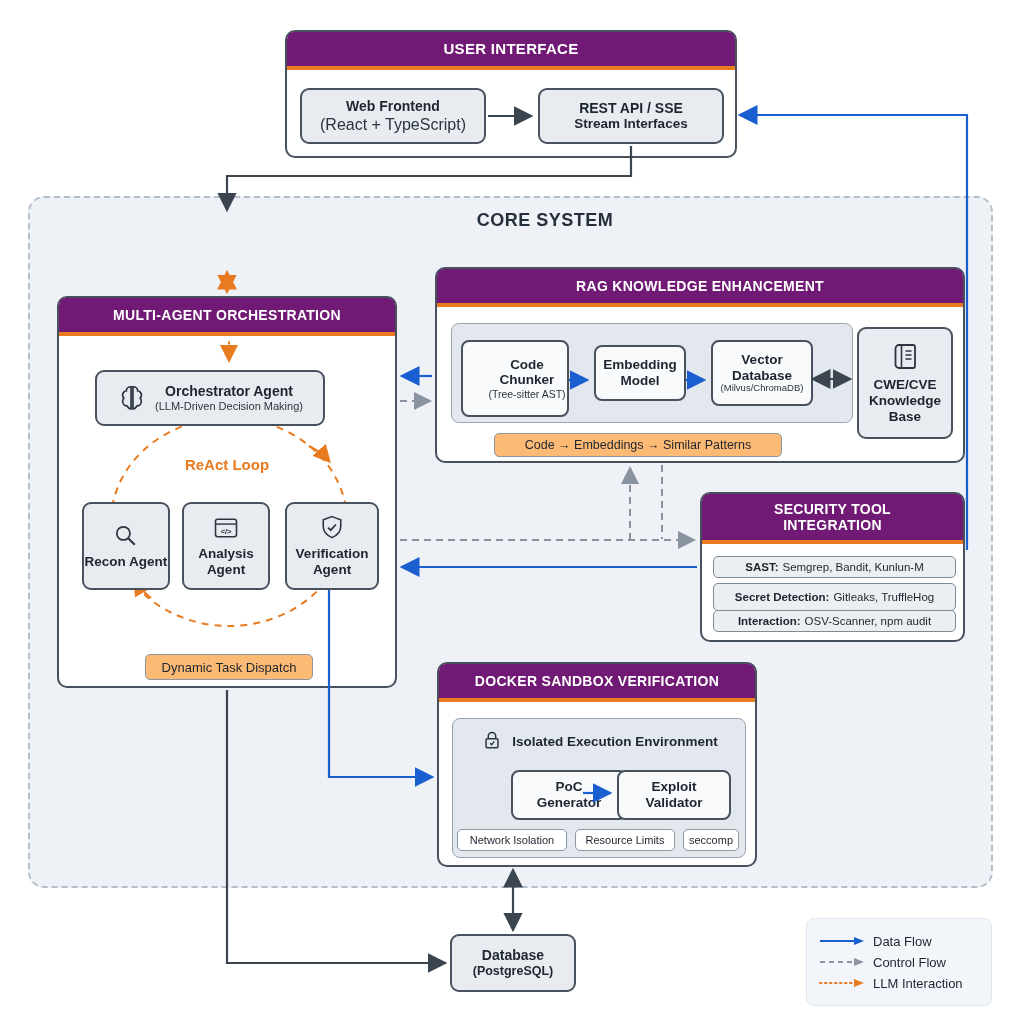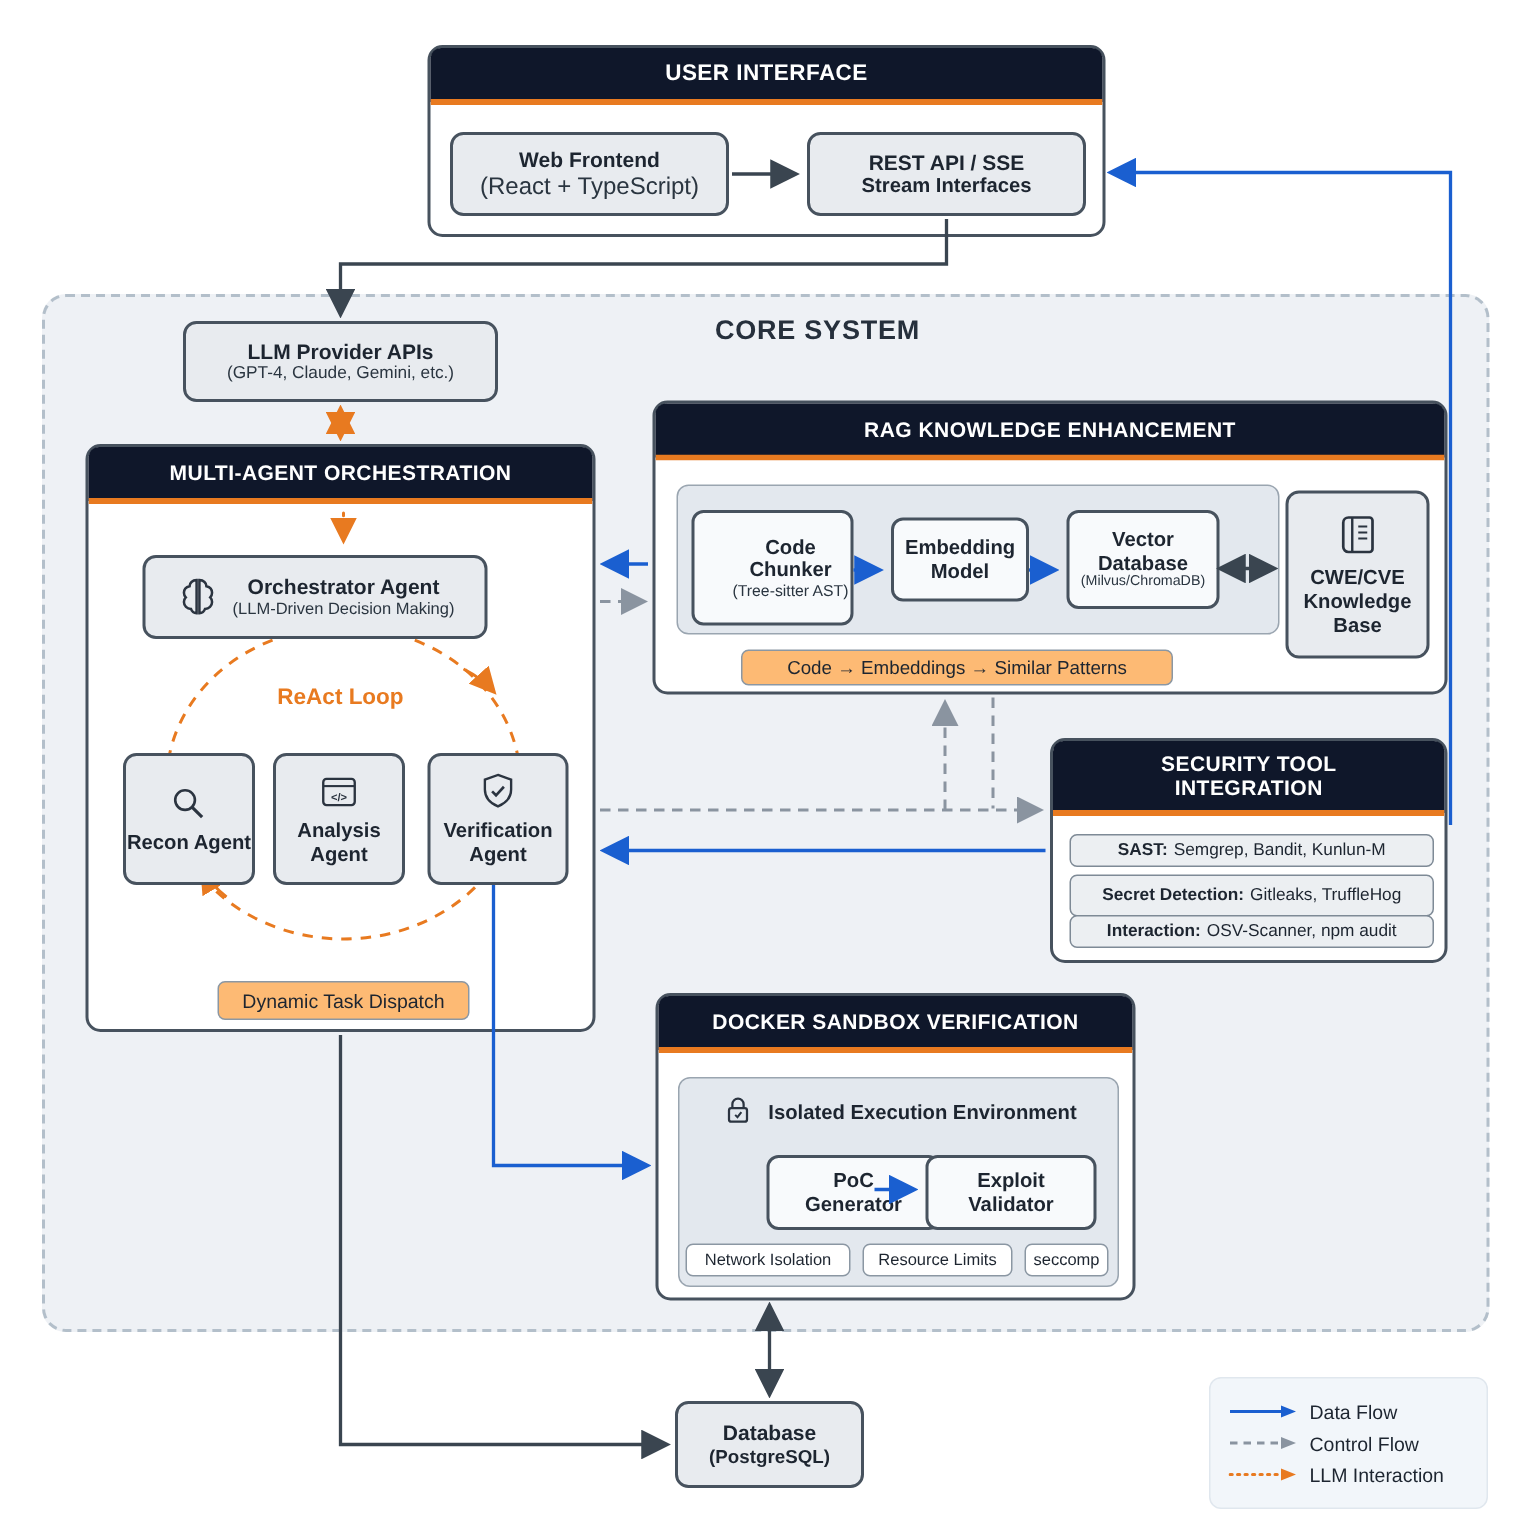--- a/index.html
+++ b/index.html
@@ -1,19 +1,19 @@
 <!DOCTYPE html>
 <html><head>
 <meta charset="utf-8">
 <style>
   html,body{margin:0;padding:0;background:#fff;}
   #stage{position:relative;width:1024px;height:1024px;background:#ffffff;
          font-family:"Liberation Sans",sans-serif;color:#1d2530;overflow:hidden;}
   .box{position:absolute;background:#ffffff;border:2.5px solid #47525e;border-radius:10px;box-sizing:border-box;}
-  .hdr{background:#0f172a;color:#fff;font-weight:bold;display:flex;align-items:center;justify-content:center;
+  .hdr{background:#701a75;color:#fff;font-weight:bold;display:flex;align-items:center;justify-content:center;
        text-align:center;border-bottom:4px solid #e87a20;border-radius:7px 7px 0 0;font-size:14px;letter-spacing:.3px;line-height:1.15;}
   .graybox{position:absolute;background:#e8ebef;border:2px solid #47525e;border-radius:9px;box-sizing:border-box;
        display:flex;flex-direction:column;align-items:center;justify-content:center;text-align:center;line-height:1.2;}
   .whitebox{position:absolute;background:#f8fafc;border:2px solid #47525e;border-radius:8px;box-sizing:border-box;
        display:flex;flex-direction:column;align-items:center;justify-content:center;text-align:center;line-height:1.15;}
   .panel{position:absolute;background:#e3e8ee;border:1.5px solid #9aa5b0;border-radius:8px;box-sizing:border-box;}
   .pill{position:absolute;background:#fdba74;border:1.5px solid #8b97a3;border-radius:5px;box-sizing:border-box;
        display:flex;align-items:center;justify-content:center;font-size:12.5px;white-space:nowrap;}
   .t1{font-weight:bold;font-size:14px;}
   .t1s{font-weight:bold;font-size:13.5px;}
@@ -71,24 +71,20 @@
     <div class="graybox" style="left:13px;top:56px;width:186px;height:56px;">
       <div class="t1">Web Frontend</div>
       <div class="t2">(React + TypeScript)</div>
     </div>
     <div class="graybox" style="left:251px;top:56px;width:186px;height:56px;">
       <div class="t1">REST API / SSE</div>
       <div class="t1" style="font-size:13.5px;">Stream Interfaces</div>
     </div>
   </div>
 
-  <div class="graybox" style="left:122px;top:214px;width:210px;height:54px;">
-    <div class="t1">LLM Provider APIs</div>
-    <div class="t2" style="font-size:11.5px;">(GPT-4, Claude, Gemini, etc.)</div>
-  </div>
 
   <div class="box" style="left:57px;top:296px;width:340px;height:392px;">
     <svg class="arrows" width="340" height="392">
       <defs>
         <marker id="mO2" markerWidth="9" markerHeight="9" refX="7.5" refY="4.5" orient="auto-start-reverse">
           <path d="M0,0L9,4.5L0,9z" fill="#e87a20"></path>
         </marker>
       </defs>
       <path d="M170,44 L170,62" stroke="#e87a20" stroke-width="2" stroke-dasharray="1.8 4" stroke-linecap="round" fill="none" marker-end="url(#mO2)"></path>
       <ellipse cx="170" cy="224" rx="118" ry="104" fill="none" stroke="#e87a20" stroke-width="2" stroke-dasharray="7 6"></ellipse>

